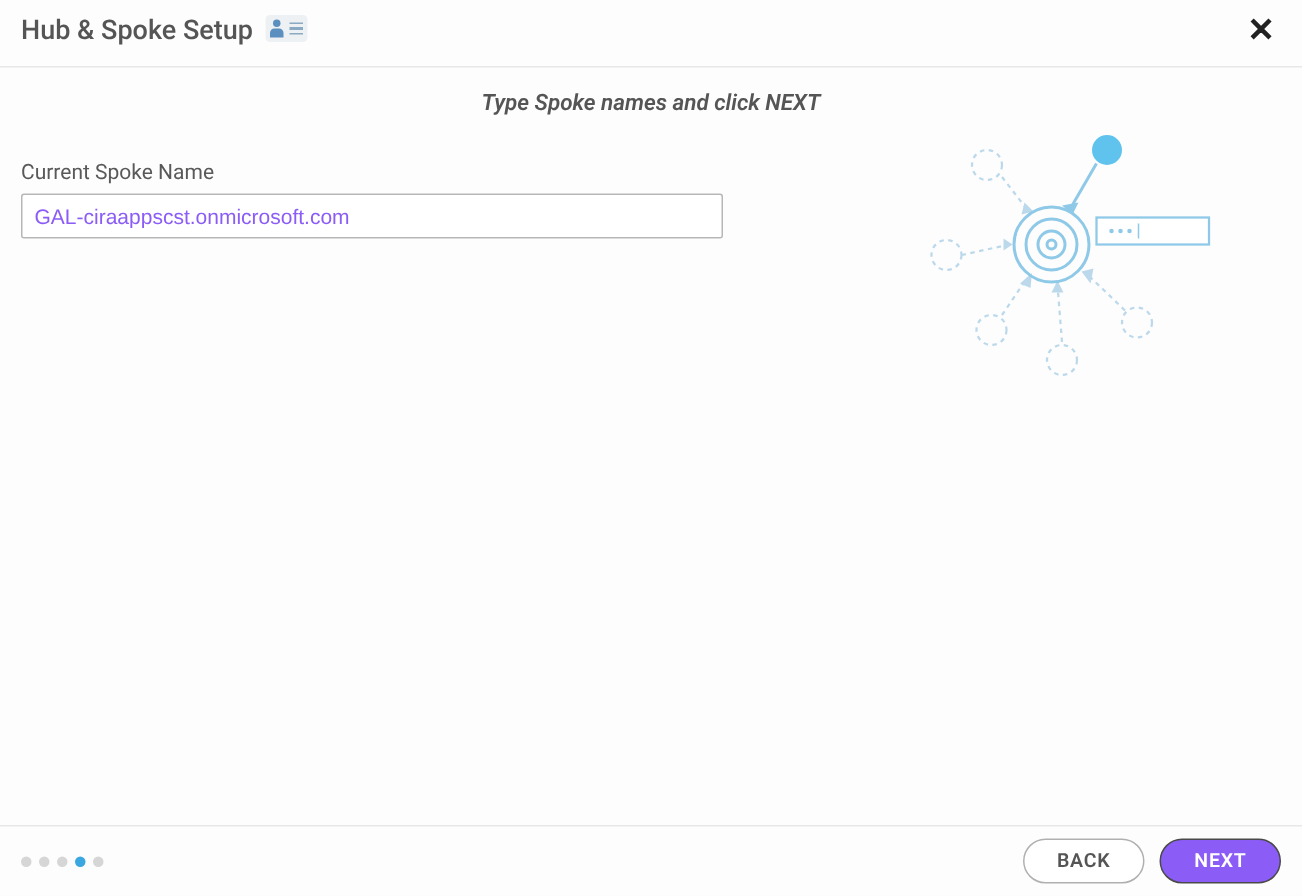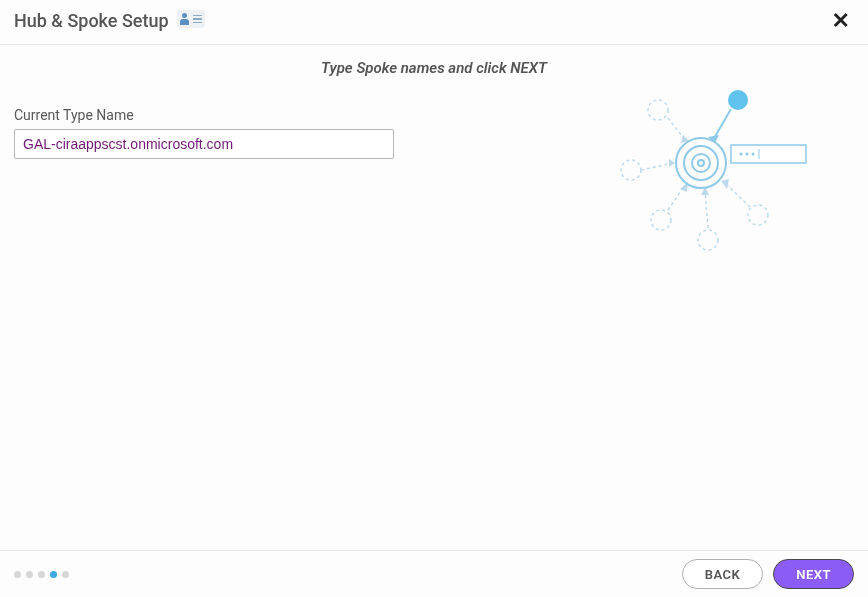--- a/index.html
+++ b/index.html
@@ -103,27 +103,27 @@
     .form-section {
       max-width: 470px;
     }
     .field-label {
       font-size: 14px;
       color: #595959;
       margin-bottom: 6px;
       font-weight: 400;
     }
     .text-input {
-      width: 380px;
+      width: 468px;
       height: 30px;
       border: 1px solid #b7b7b7;
       border-radius: 2px;
       padding: 4px 8px;
       font-size: 14px;
-      color: #701a75;
+      color: #8b5cf6;
       background: #fff;
     }
     .illustration {
       position: absolute;
       top: 40px;
       right: 55px;
       width: 200px;
       height: 170px;
     }
     .footer {
@@ -188,21 +188,21 @@
           <span></span>
         </span>
     </span>
     <span class="close-btn">✕</span>
   </div>
 
   <div class="content">
     <div class="instruction">Type Spoke names and click NEXT</div>
 
     <div class="form-section">
-      <div class="field-label">Current Type Name</div>
+      <div class="field-label">Current Spoke Name</div>
       <input type="text" class="text-input" value="GAL-ciraappscst.onmicrosoft.com" style="">
     </div>
 
     <div class="illustration">
       <svg width="200" height="170" viewBox="0 0 200 170">
 
         <circle cx="45" cy="25" r="10" fill="none" stroke="#bcd9eb" stroke-width="1.5" stroke-dasharray="3 3"></circle>
         <circle cx="18" cy="85" r="10" fill="none" stroke="#bcd9eb" stroke-width="1.5" stroke-dasharray="3 3"></circle>
         <circle cx="48" cy="135" r="10" fill="none" stroke="#bcd9eb" stroke-width="1.5" stroke-dasharray="3 3"></circle>
         <circle cx="95" cy="155" r="10" fill="none" stroke="#bcd9eb" stroke-width="1.5" stroke-dasharray="3 3"></circle>

